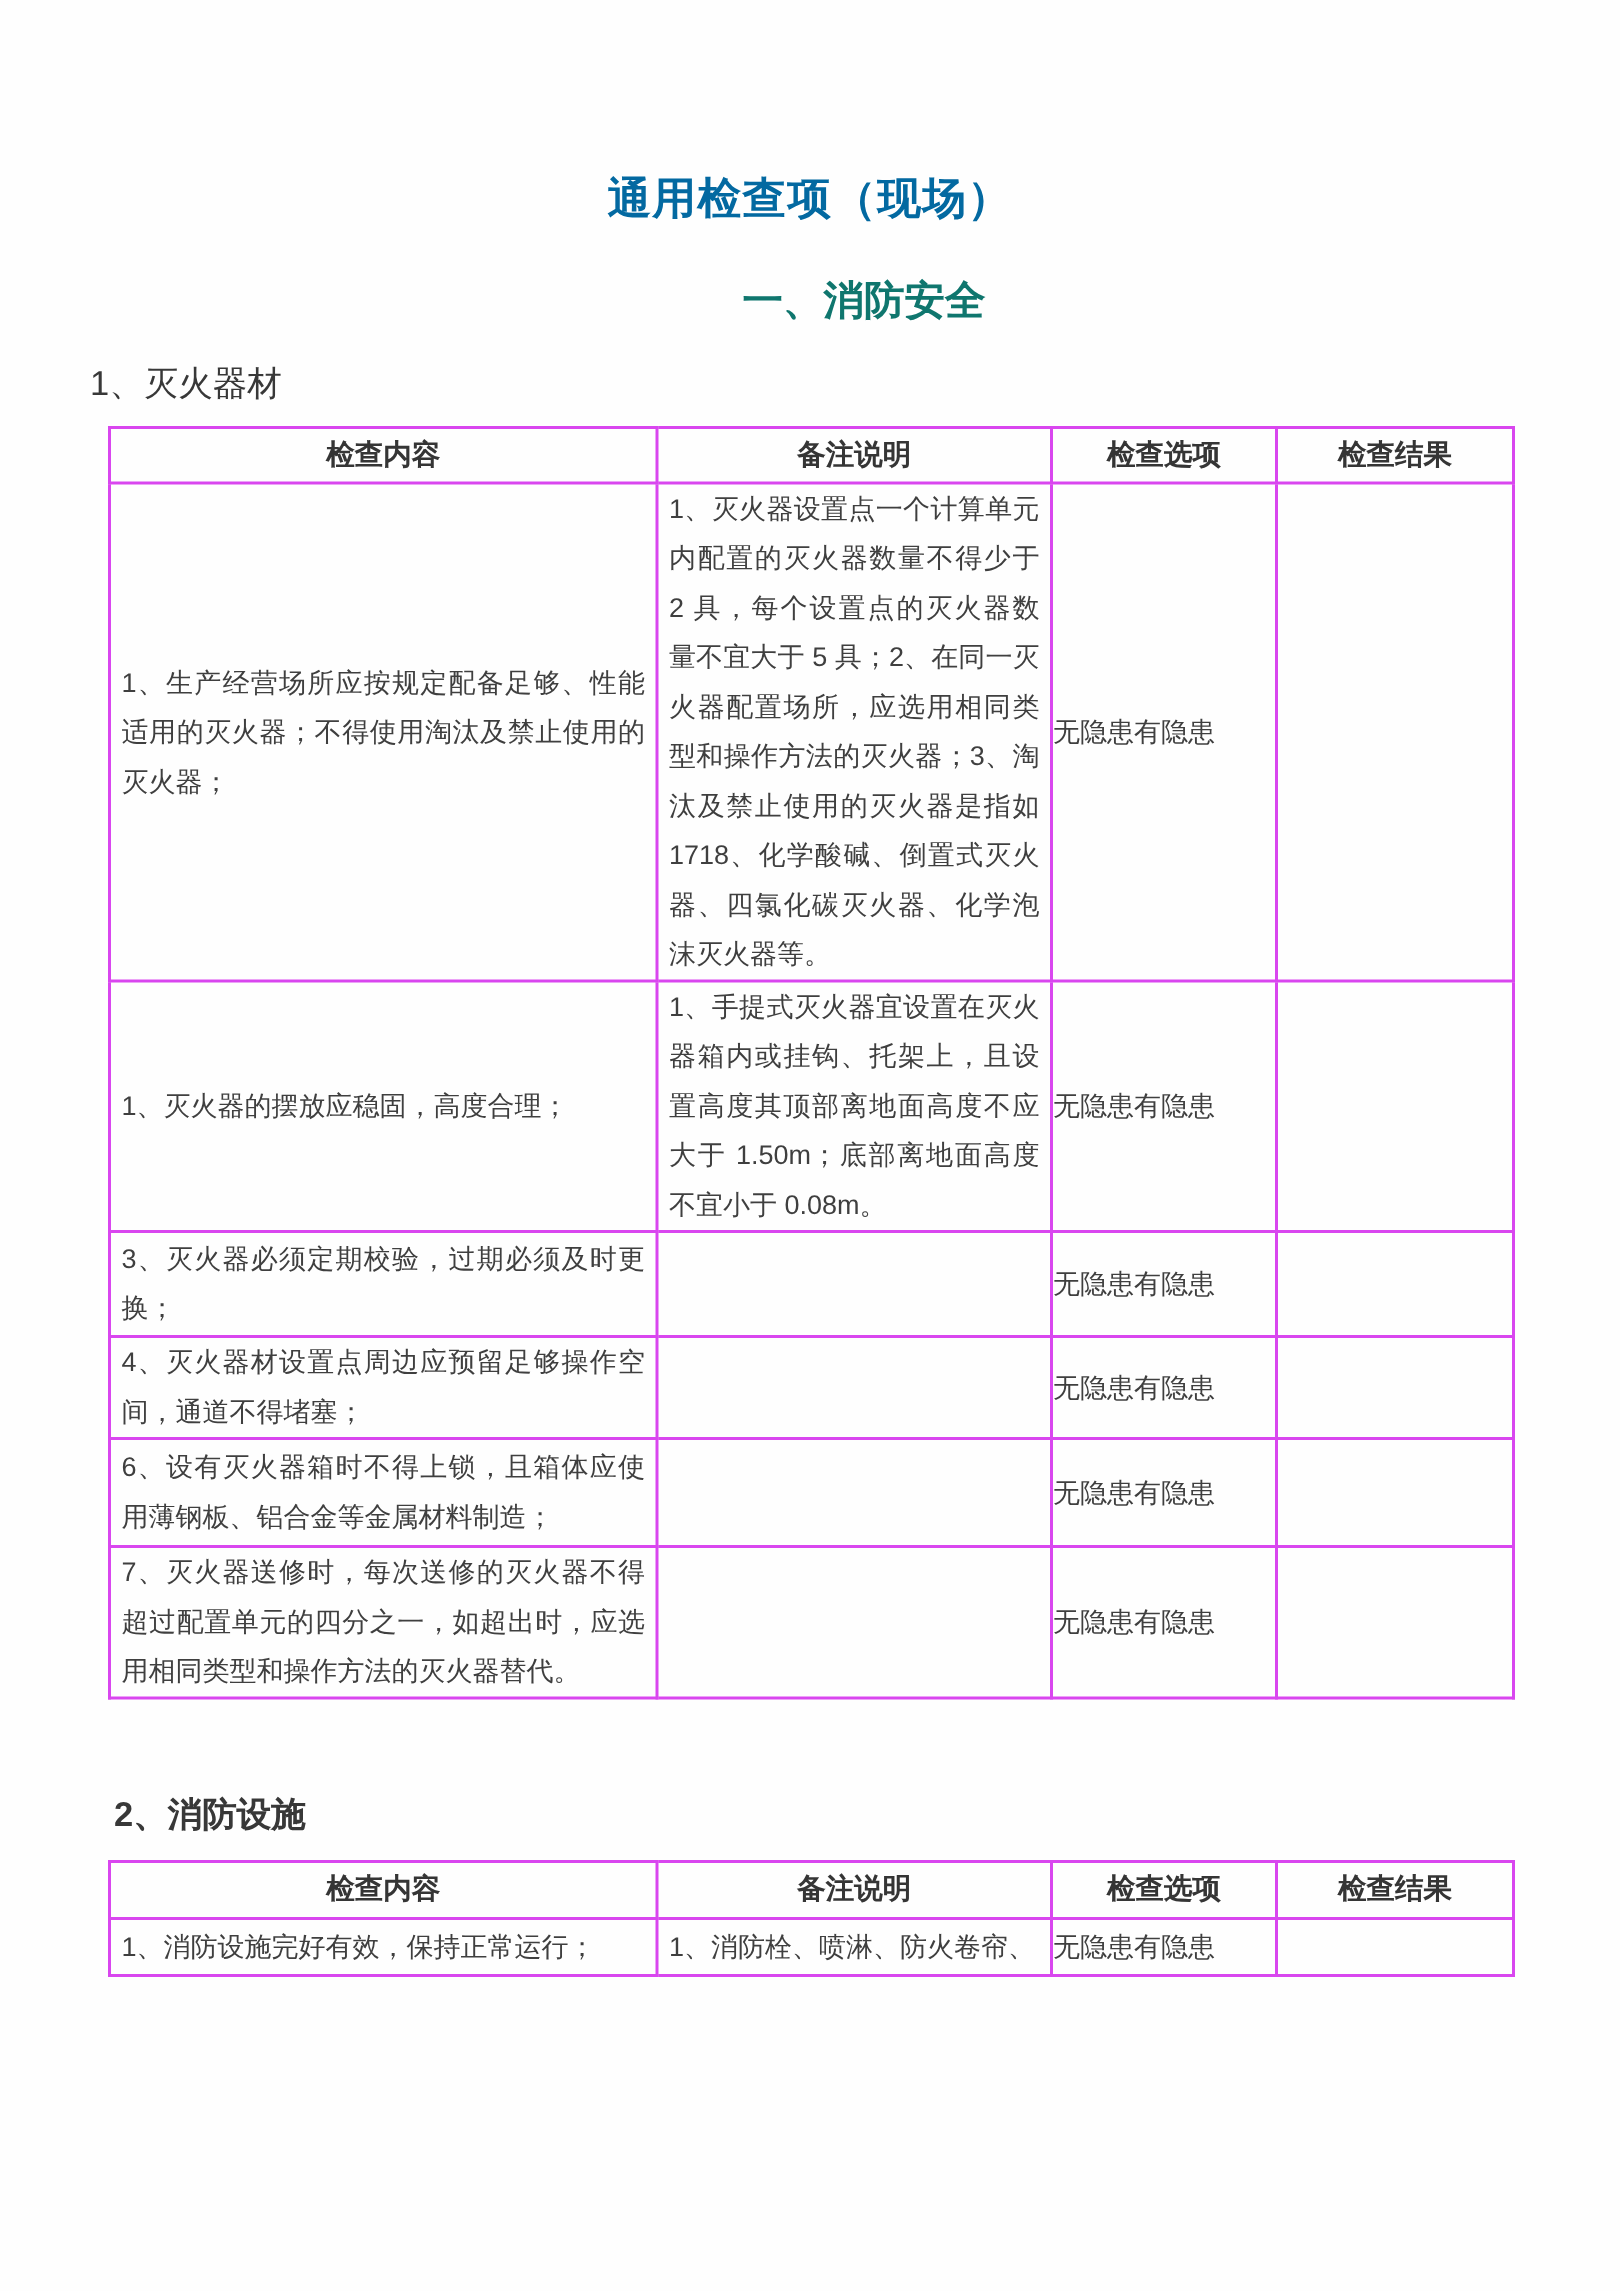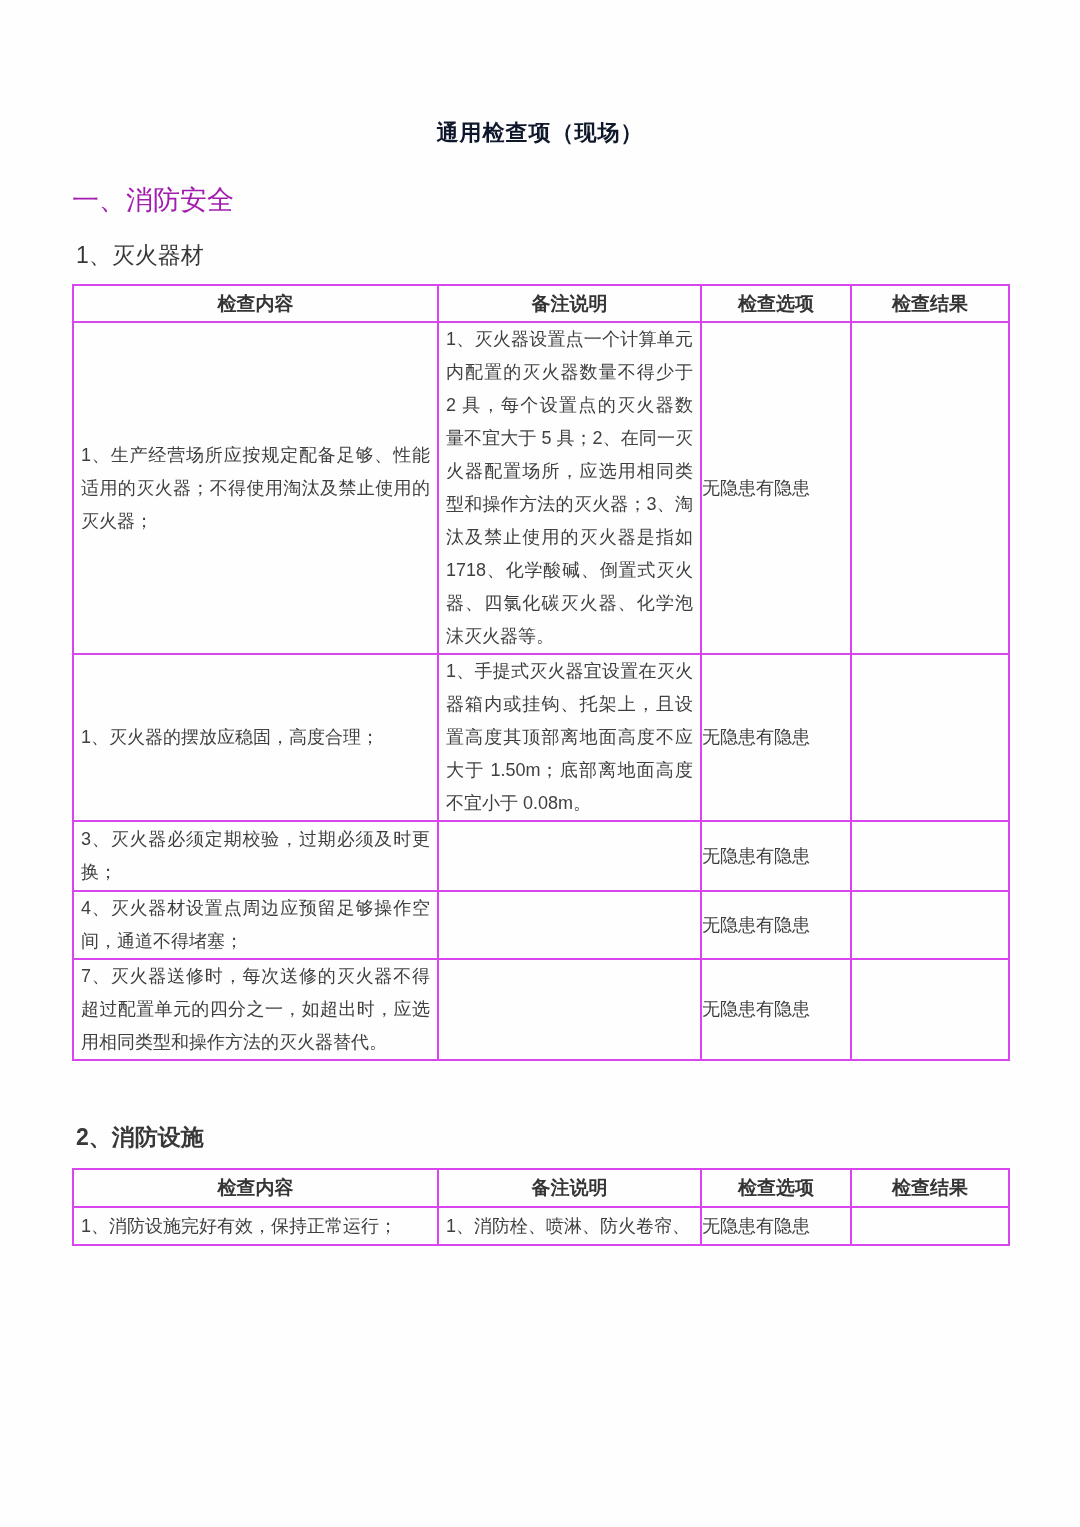--- a/index.html
+++ b/index.html
@@ -13,35 +13,36 @@
   }
   .page {
     width: 1080px;
     height: 1527px;
     background: #fefefe;
     padding-top: 114px;
     position: relative;
   }
   .doc-title {
     text-align: center;
-    font-size: 22px;
+    font-size: 29px;
     font-weight: 700;
-    color: #0f172a;
+    color: #0369a1;
     line-height: 38px;
     letter-spacing: 1px;
   }
   .h-section {
     margin: 30px 0 0 72px;
     font-size: 27px;
-    font-weight: 400;
-    color: #a21caf;
+    font-weight: 700;
+    color: #0f766e;
     line-height: 36px;
+    text-align: center;
   }
   .h-sub {
-    margin: 20px 0 0 76px;
+    margin: 20px 0 0 60px;
     font-size: 23px;
     font-weight: 400;
     color: #383838;
     line-height: 34px;
   }
   .h-sub2 {
     margin: 59px 0 0 76px;
     font-size: 23px;
     font-weight: 700;
     color: #383838;
@@ -137,20 +138,26 @@
         <td class="cell-remark"></td>
         <td class="cell-option">无隐患有隐患</td>
         <td class="cell-result"></td>
       </tr>
       <tr class="r3">
         <td class="cell-content">4、灭火器材设置点周边应预留足够操作空间，通道不得堵塞；</td>
         <td class="cell-remark"></td>
         <td class="cell-option">无隐患有隐患</td>
         <td class="cell-result"></td>
       </tr>
+      <tr class="r5">
+        <td class="cell-content">6、设有灭火器箱时不得上锁，且箱体应使用薄钢板、铝合金等金属材料制造；</td>
+        <td class="cell-remark"></td>
+        <td class="cell-option">无隐患有隐患</td>
+        <td class="cell-result"></td>
+      </tr>
       <tr class="r6">
         <td class="cell-content">7、灭火器送修时，每次送修的灭火器不得超过配置单元的四分之一，如超出时，应选用相同类型和操作方法的灭火器替代。</td>
         <td class="cell-remark"></td>
         <td class="cell-option">无隐患有隐患</td>
         <td class="cell-result"></td>
       </tr>
     </tbody>
   </table>
 
   <div class="h-sub2">2、消防设施</div>

